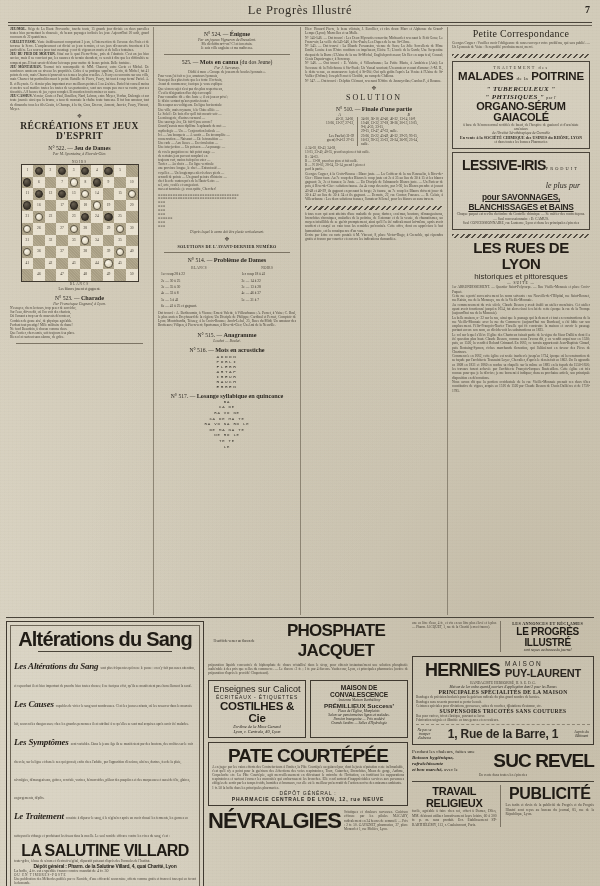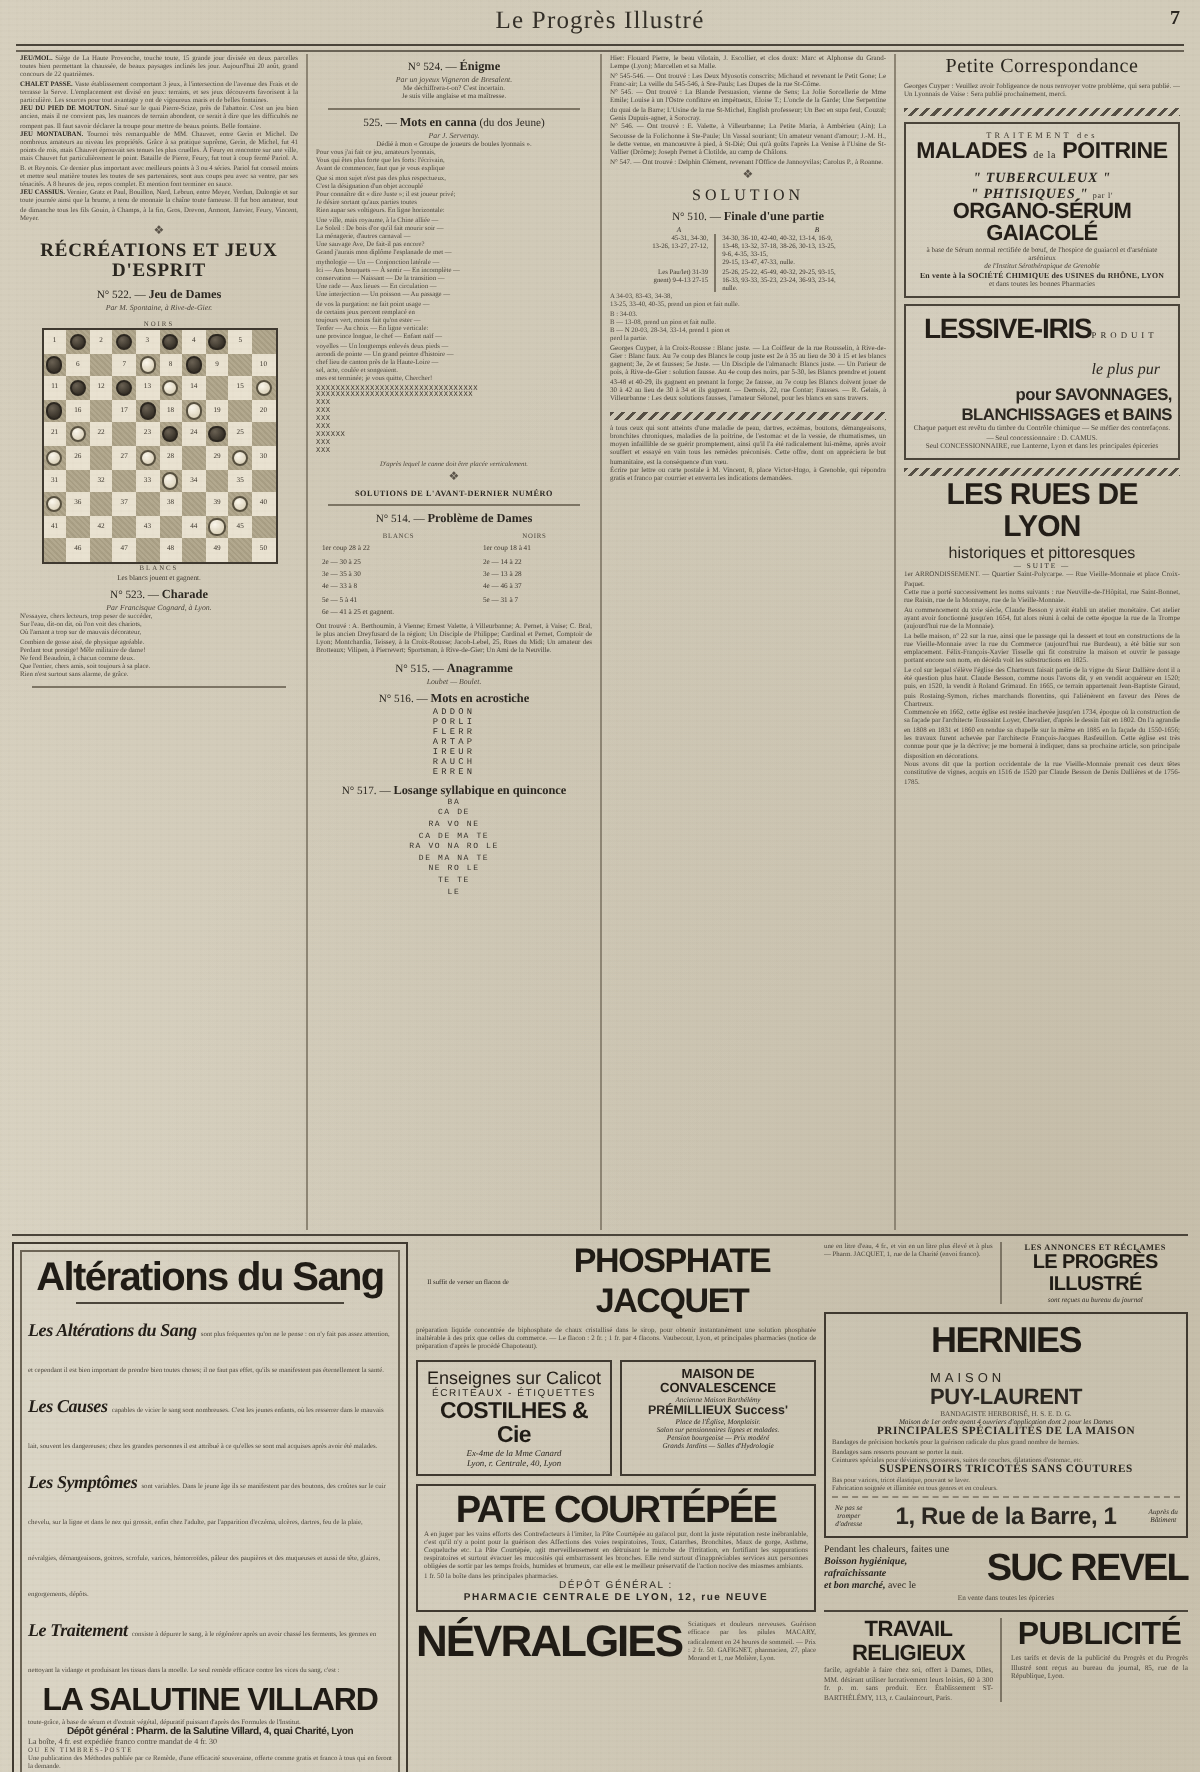--- a/index.html
+++ b/index.html
@@ -128,22 +128,22 @@
   .ad-h2 { text-align:center; font-weight:bold; font-size:11px; line-height:11px;
            font-family:"Liberation Sans", sans-serif; letter-spacing:-.3px; color:#231e18; }
   .ad-sub { text-align:center; font-size:3.6px; line-height:4.4px; color:#453f35; }
   .ad-strip { text-align:center; font-size:3.9px; font-weight:bold; letter-spacing:.1px; color:#2f2a23; }
 
   .lessive { display:flex; align-items:baseline; justify-content:center; gap:0; }
   .lessive-main { font-size:14px; font-weight:bold; letter-spacing:-.6px;
                   font-family:"Liberation Sans", sans-serif; color:#221d17; }
   .lessive-r { font-size:4.4px; letter-spacing:2px; }
   .lessive-it { font-size:8px; font-style:italic; }
-  .lessive-2 { text-align:right; font-size:8.4px; font-weight:bold; letter-spacing:-.25px;
-               font-family:"Liberation Sans", sans-serif; }
+  .lessive-2 { text-align:center; font-size:8.4px; font-weight:bold; letter-spacing:-.25px;
+               font-family:"Liberation Sans", sans-serif;text-decoration:underline; }
 
   .rues-h { text-align:center; font-size:15px; font-weight:bold; letter-spacing:-.4px;
             font-family:"Liberation Sans", sans-serif; color:#221d17; line-height:16px; }
   .rues-s { text-align:center; font-size:8px; color:#2f2a23; font-family:"Liberation Sans",sans-serif; }
   .rues-suite { text-align:center; font-size:3.6px; letter-spacing:1px; }
 
   
   .lower { position:absolute; left:6px; right:6px; top:617px; bottom:4px; }
   .lower-rule { border-top:1.3px solid #4a443a; margin-bottom:3px; }
   .ads-grid { display:grid; grid-template-columns: 198px 200px 1fr; gap:4px; height:258px; }
@@ -179,21 +179,21 @@
   .mc-i { text-align:center; font-size:3.6px; font-style:italic; }
   .mc-b { text-align:center; font-size:6.2px; font-weight:bold; font-family:"Liberation Sans",sans-serif; }
 
   .pate-t { text-align:center; font-size:19px; font-weight:bold; letter-spacing:-.8px;
             font-family:"Liberation Sans",sans-serif; color:#1f1b15; line-height:19px; }
   .pate-p { font-size:3.5px; line-height:4.2px; text-align:justify; color:#453f35; }
 
   .nev-t { font-size:22px; font-weight:bold; letter-spacing:-1px; line-height:21px;
            font-family:"Liberation Sans",sans-serif; color:#1f1b15; }
 
-  .herh { display:flex; align-items:center; justify-content:center; gap:5px;flex-direction:column; }
+  .herh { display:flex; align-items:flex-start; justify-content:center; gap:5px; }
   .her-l { font-size:18px; font-weight:bold; letter-spacing:-.7px;
            font-family:"Liberation Sans",sans-serif; color:#1f1b15; }
   .her-r { font-size:6.5px; letter-spacing:2px; text-align:left; font-family:"Liberation Sans",sans-serif; }
   .her-r b { display:block; font-size:11px; letter-spacing:-.2px; }
   .her-city { text-align:center; font-size:8px; font-weight:bold; letter-spacing:1.4px;
               font-family:"Liberation Sans",sans-serif; }
   .her-sec { text-align:center; font-size:5.6px; font-weight:bold; letter-spacing:.3px; }
   .her-p { font-size:3.4px; line-height:4.1px; color:#453f35; text-align:justify; }
   .rue-barre { text-align:center; font-size:12px; font-weight:bold; letter-spacing:-.2px;
                font-family:"Liberation Sans",sans-serif; }

